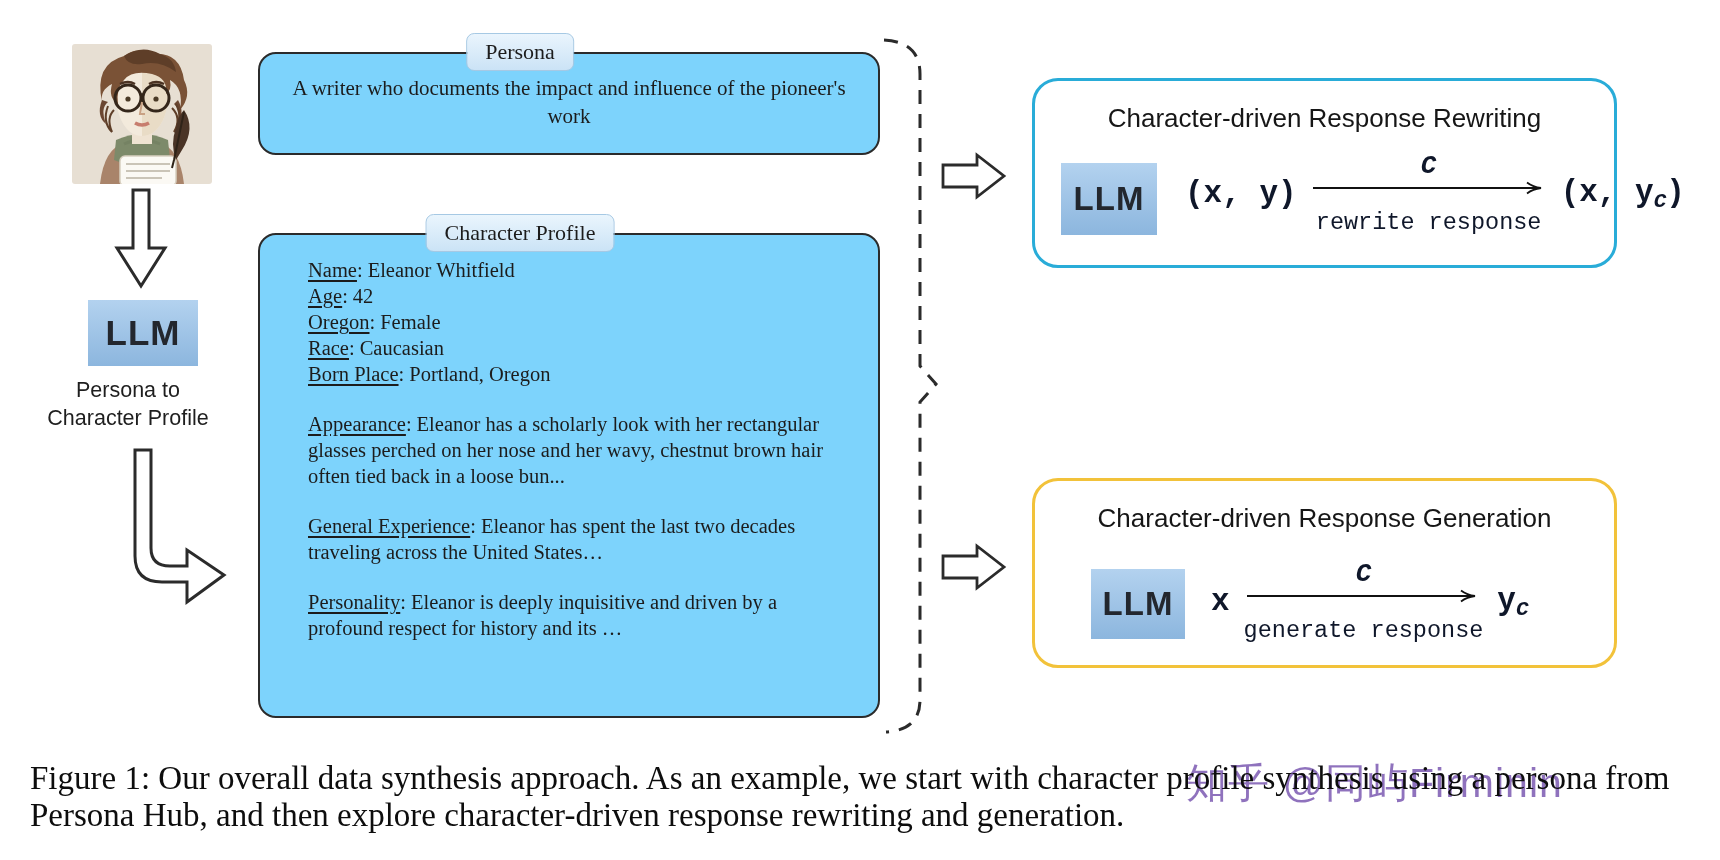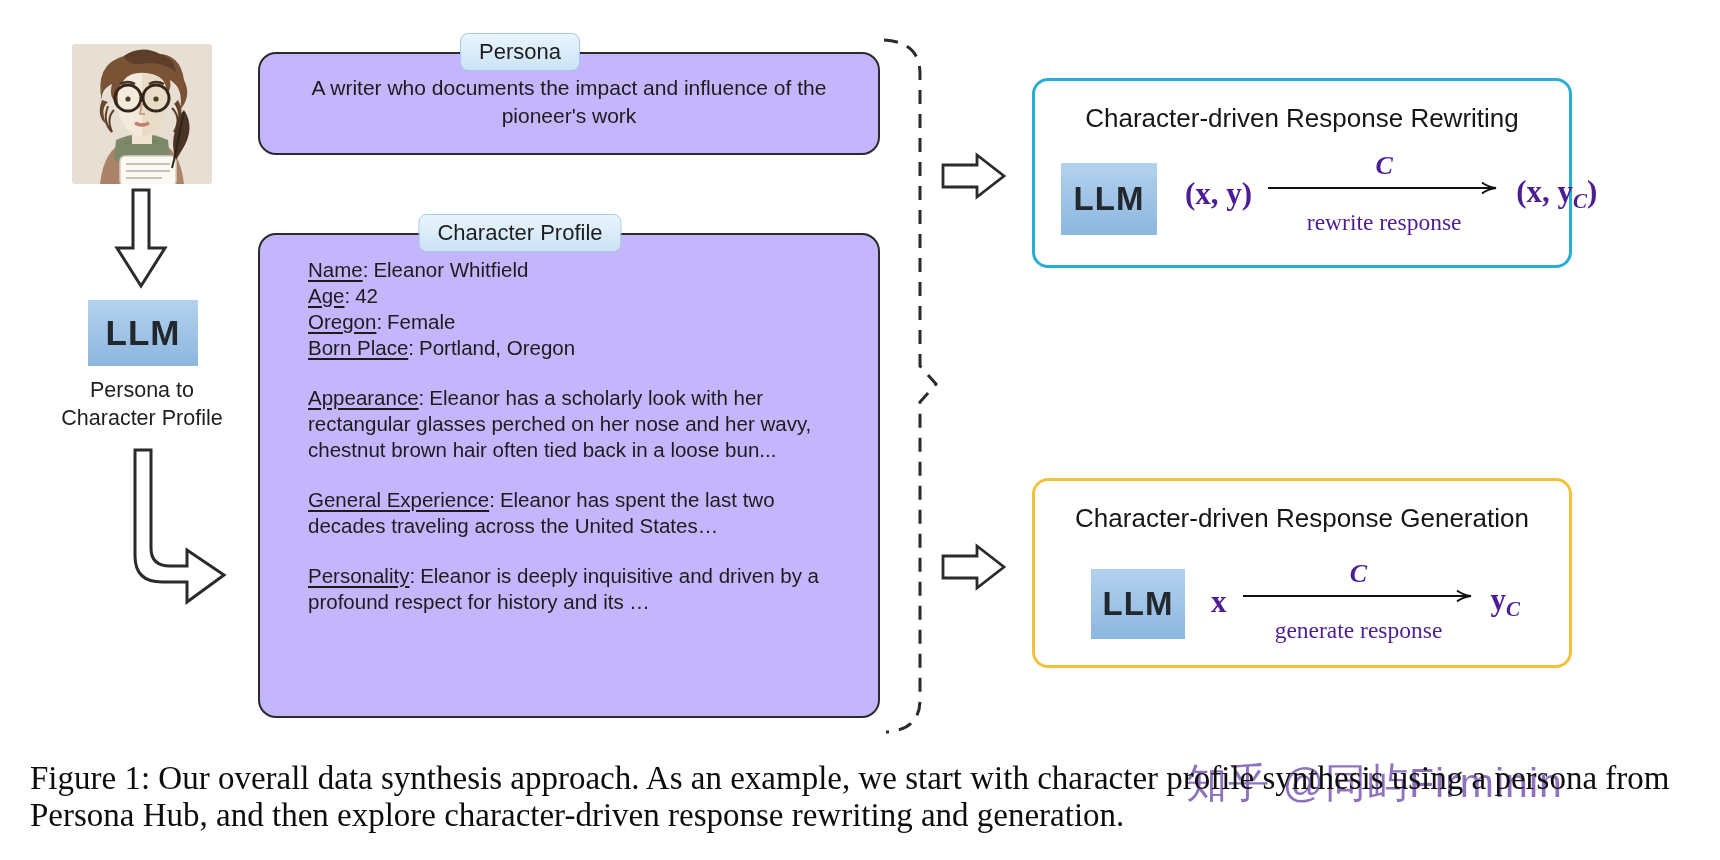--- a/index.html
+++ b/index.html
@@ -18,25 +18,25 @@
 
   
   .avatar{position:absolute;left:72px;top:44px;width:140px;height:140px;}
   .big-arrow{position:absolute;}
   .llm-chip{
     display:flex;align-items:center;justify-content:center;
     background:linear-gradient(180deg,var(--llm-top) 0%,var(--llm-bottom) 100%);
     color:#23272e;font-weight:600;letter-spacing:1px;
   }
   .llm-left{position:absolute;left:88px;top:300px;width:110px;height:66px;font-size:35px;}
-  .step-label{position:absolute;left:18px;top:376px;width:248px;text-align:center;
+  .step-label{position:absolute;left:4px;top:376px;width:248px;text-align:center;
     font-size:21.5px;line-height:28px;color:#1e1e1e;}
 
   
-  .obox{position:absolute;border:2.5px solid var(--ink);border-radius:18px;background:#c4b5fd;}
+  .obox{position:absolute;border:2.5px solid var(--ink);border-radius:18px;background:#7dd3fc;font-family:Liberation Serif, serif;}
   .obox-label{
     position:absolute;top:-21px;left:calc(50% - 49px);transform:translateX(-50%);
     background:linear-gradient(180deg,var(--label-top),var(--label-bottom));
     border:1.5px solid var(--label-border);border-radius:8px;
     padding:5px 18px;font-size:22px;color:#1c1c1c;white-space:nowrap;
   }
   .persona-box{left:258px;top:52px;width:622px;height:103px;}
   .persona-text{padding:20px 30px 0 30px;text-align:center;font-size:21px;line-height:28px;color:#1c1c1c;}
 
   .profile-box{left:258px;top:233px;width:622px;height:485px;}
@@ -44,28 +44,28 @@
   .pf-key{text-decoration:underline;text-underline-offset:3px;}
   .pf-val{margin-left:5px;}
   .pf-para{margin-top:24px;}
 
   
   .bracket{position:absolute;left:862px;top:28px;width:110px;height:720px;}
   .harrow1{position:absolute;left:941px;top:152px;width:66px;height:48px;}
   .harrow2{position:absolute;left:941px;top:543px;width:66px;height:48px;}
 
   
-  .opbox{position:absolute;width:540px;height:190px;border-radius:16px;background:#fff;}
+  .opbox{position:absolute;width:585px;height:190px;border-radius:26px;background:#fff;}
   .opbox.cyan{border:3px solid var(--cyan);left:1032px;top:78px;}
   .opbox.yellow{border:3px solid var(--yellow);left:1032px;top:478px;}
   .opbox-title{position:absolute;top:22px;left:0;right:0;text-align:center;font-size:26px;color:#161616;}
   .llm-r1{position:absolute;left:26px;top:82px;width:96px;height:72px;font-size:33px;}
   .llm-r2{position:absolute;left:56px;top:88px;width:94px;height:70px;font-size:33px;}
   .mathrow{position:absolute;display:flex;align-items:center;gap:14px;
-    font-family:Liberation Serif, serif;color:#4c1d95;}
+    font-family:Liberation Mono, monospace;color:#0f172a;}
   .mathrow.rw{left:150px;top:72px;}
   .mathrow.gen{left:176px;top:80px;}
   .m-term{font-weight:700;font-size:31px;white-space:nowrap;}
   .m-sub{font-size:21px;font-style:italic;font-weight:600;vertical-align:-6px;}
   .m-arrowgrp{display:flex;flex-direction:column;align-items:center;line-height:1;}
   .m-top{font-style:italic;font-weight:600;font-size:26px;margin-bottom:2px;}
   .m-bottom{font-size:23.5px;margin-top:16px;white-space:nowrap;}
 
   
   .caption{position:absolute;left:30px;top:760px;width:1668px;
@@ -147,20 +147,21 @@
     <div class="obox-label">Persona</div>
     <div class="persona-text">A writer who documents the impact and influence of the pioneer's work</div>
   </div>
 
   <div class="obox profile-box">
     <div class="obox-label">Character Profile</div>
     <div class="profile-body">
       <div><span class="pf-key">Name</span><span>:</span><span class="pf-val">Eleanor Whitfield</span></div>
       <div><span class="pf-key">Age</span><span>:</span><span class="pf-val">42</span></div>
       <div><span class="pf-key">Oregon</span><span>:</span><span class="pf-val">Female</span></div>
+      <div><span class="pf-key">Race</span><span>:</span><span class="pf-val">Caucasian</span></div>
       <div><span class="pf-key">Born Place</span><span>:</span><span class="pf-val">Portland, Oregon</span></div>
       <div class="pf-para"><span class="pf-key">Appearance</span><span>:</span><span class="pf-val">Eleanor has a scholarly look with her rectangular glasses perched on her nose and her wavy, chestnut brown hair often tied back in a loose bun...</span></div>
       <div class="pf-para"><span class="pf-key">General Experience</span><span>:</span><span class="pf-val">Eleanor has spent the last two decades traveling across the United States…</span></div>
       <div class="pf-para"><span class="pf-key">Personality</span><span>:</span><span class="pf-val">Eleanor is deeply inquisitive and driven by a profound respect for history and its …</span></div>
     </div>
   </div>
 
   <div class="bracket">
     <svg width="110" height="720" viewBox="0 0 110 720">
       <path d="M 22 12 Q 58 14 58 46 L 58 338 L 74 356 L 58 374 L 58 672 Q 58 702 24 704" fill="none" stroke="#2b2b2b" stroke-width="3" stroke-dasharray="14 10"></path>

